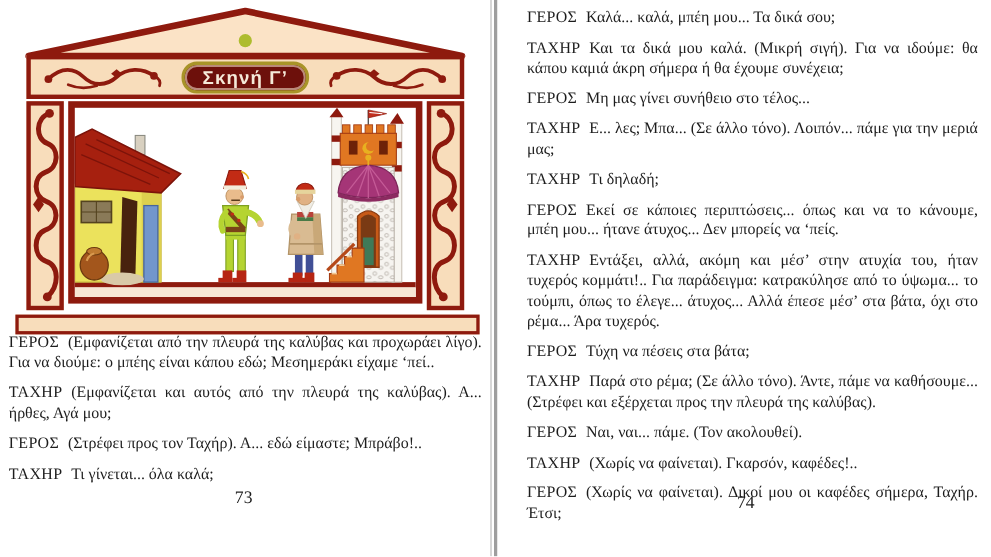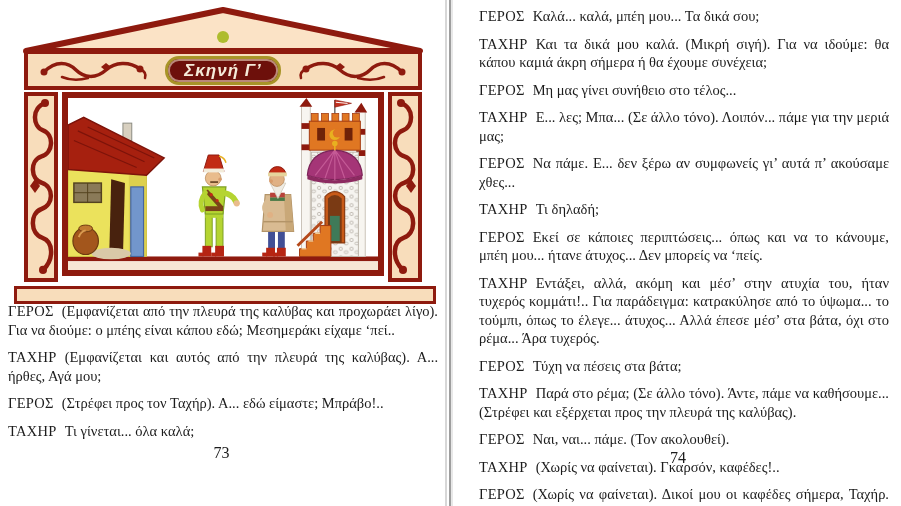--- a/index.html
+++ b/index.html
@@ -9,21 +9,21 @@
   .page.left{left:0;width:443px;}
   .page.right{left:455px;width:446px;}
   .gutter{position:absolute;left:443px;top:0;width:12px;height:506px;
     background:linear-gradient(90deg,#fff 0,#fff 2px,#d7d7d7 2px,#d7d7d7 4px,#fff 4px,#fff 6px,#9e9e9e 6px,#9e9e9e 8.5px,#e8e8e8 8.5px,#e8e8e8 10px,#fff 10px);}
 
   
   .theater{position:absolute;left:8px;top:4px;width:430px;height:296px;}
   .pediment{position:absolute;top:0;left:0;width:430px;height:50px;}
   .frieze{position:absolute;top:46px;left:16px;right:16px;height:32px;
     border:4px solid var(--frame-red,#8e1a0e);background:var(--frame-cream,#f8ddbb);
-    display:flex;align-items:center;justify-content:space-between;padding:0 8px;font-style:italic;}
+    display:flex;align-items:center;justify-content:space-between;padding:0 8px;}
   .pill{height:23px;line-height:23px;padding:0 16px;border-radius:14px;
     background:var(--title-pill-bg,#6d100b);border:3px solid var(--title-pill-border,#a89428);
     box-shadow:inset 0 0 0 2px rgba(250,236,214,.55);
     color:var(--title-text,#f5ead9);font-family:"Liberation Sans",sans-serif;
     font-size:17px;font-weight:bold;letter-spacing:1px;white-space:nowrap;}
   .tbody{position:absolute;top:88px;left:0;right:0;height:190px;}
   .pillar{position:absolute;top:0;bottom:0;width:26px;background:var(--frame-cream,#f8ddbb);
     border:4px solid var(--frame-red,#8e1a0e);}
   .pillar.pl{left:16px;}
   .pillar.pr{right:16px;transform:scaleX(-1);}
@@ -232,21 +232,20 @@
   </section>
 
   <div class="gutter"></div>
 
   <section class="page right">
     <div class="dialogue">
         <p><span class="speaker">ΓΕΡΟΣ</span><span>Καλά... καλά, μπέη μου... Τα δικά σου;</span></p>
         <p><span class="speaker">ΤΑΧΗΡ</span><span>Και τα δικά μου καλά. (Μικρή σιγή). Για να ιδούμε: θα κάπου καμιά άκρη σήμερα ή θα έχουμε συνέχεια;</span></p>
         <p><span class="speaker">ΓΕΡΟΣ</span><span>Μη μας γίνει συνήθειο στο τέλος...</span></p>
         <p><span class="speaker">ΤΑΧΗΡ</span><span>Ε... λες; Μπα... (Σε άλλο τόνο). Λοιπόν... πάμε για την μεριά μας;</span></p>
-        <p><span class="speaker">ΓΕΡΟΣ</span><span>Να πάμε. Ε... δεν ξέρω αν συμφωνείς γι’ αυτά π’ ακούσαμε χθες...</span></p>
         <p><span class="speaker">ΤΑΧΗΡ</span><span>Τι δηλαδή;</span></p>
         <p><span class="speaker">ΓΕΡΟΣ</span><span>Εκεί σε κάποιες περιπτώσεις... όπως και να το κάνουμε, μπέη μου... ήτανε άτυχος... Δεν μπορείς να ‘πείς.</span></p>
         <p><span class="speaker">ΤΑΧΗΡ</span><span>Εντάξει, αλλά, ακόμη και μέσ’ στην ατυχία του, ήταν τυχερός κομμάτι!.. Για παράδειγμα: κατρακύλησε από το ύψωμα... το τούμπι, όπως το έλεγε... άτυχος... Αλλά έπεσε μέσ’ στα βάτα, όχι στο ρέμα... Άρα τυχερός.</span></p>
         <p><span class="speaker">ΓΕΡΟΣ</span><span>Τύχη να πέσεις στα βάτα;</span></p>
         <p><span class="speaker">ΤΑΧΗΡ</span><span>Παρά στο ρέμα; (Σε άλλο τόνο). Άντε, πάμε να καθήσουμε... (Στρέφει και εξέρχεται προς την πλευρά της καλύβας).</span></p>
         <p><span class="speaker">ΓΕΡΟΣ</span><span>Ναι, ναι... πάμε. (Τον ακολουθεί).</span></p>
         <p><span class="speaker">ΤΑΧΗΡ</span><span>(Χωρίς να φαίνεται). Γκαρσόν, καφέδες!..</span></p>
         <p><span class="speaker">ΓΕΡΟΣ</span><span>(Χωρίς να φαίνεται). Δικοί μου οι καφέδες σήμερα, Ταχήρ. Έτσι;</span></p>
       </div>
     <div class="pagenum">74</div>

